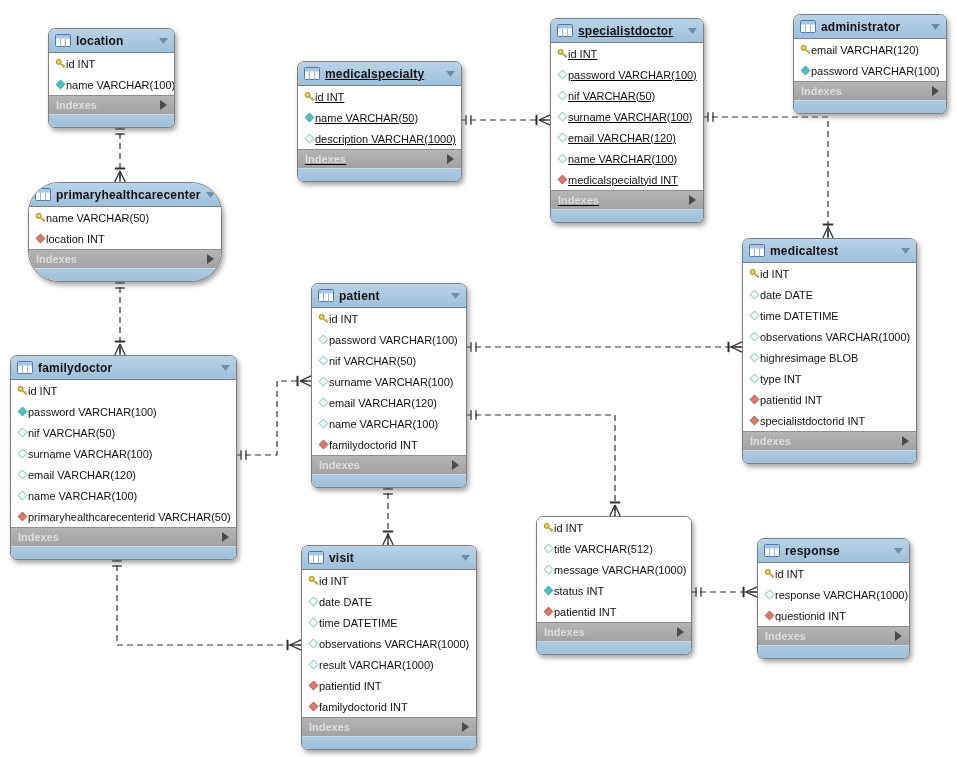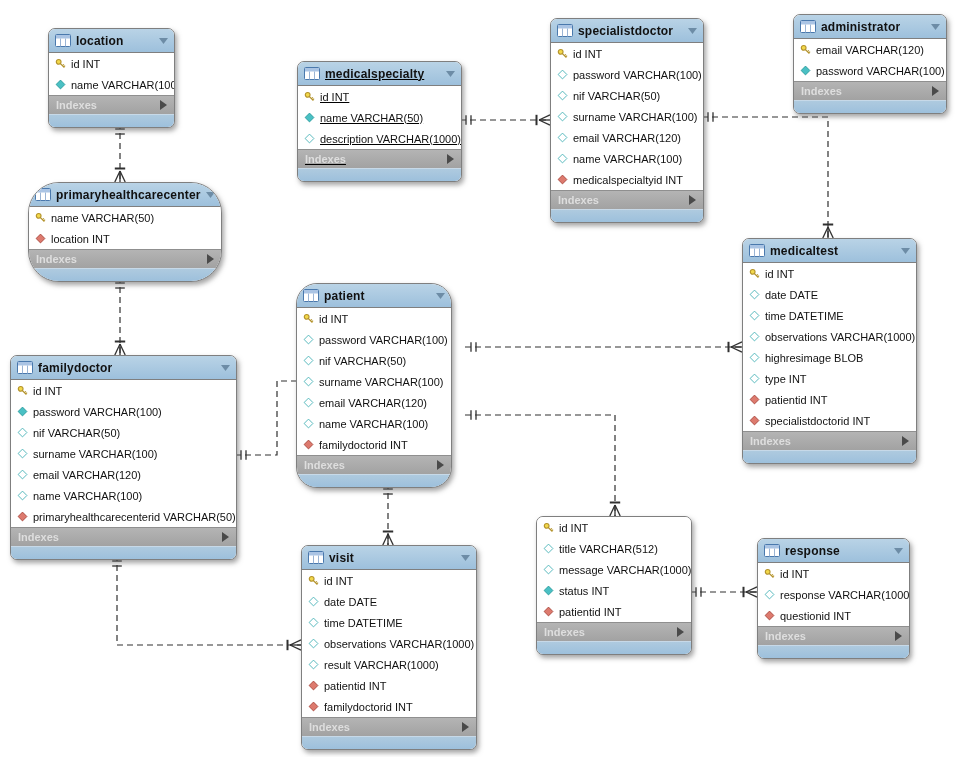--- a/index.html
+++ b/index.html
@@ -7,21 +7,21 @@
           font-family:"Liberation Sans", sans-serif;}
   #wires{position:absolute;left:0;top:0;width:957px;height:757px;}
   .tbl{position:absolute;border:1px solid #7f7f7f;border-radius:7px;overflow:hidden;
        background:#ffffff;box-shadow:2px 3px 5px rgba(90,90,90,0.55);}
   .tbl-header{display:flex;align-items:center;height:23px;padding:0 6px;gap:5px;
        background:linear-gradient(#b9d3e6,#9dc0dc);border-bottom:1px solid #7f7f7f;}
   .tbl-name{flex:1;font-size:12px;font-weight:bold;color:#111;white-space:nowrap;letter-spacing:.2px;}
   .hdr-icon{width:16px;height:13px;flex:0 0 auto;}
   .collapse{width:9px;height:6px;flex:0 0 auto;cursor:pointer;}
   .tbl-body{background:#ffffff;}
-  .col-row{height:21px;display:flex;align-items:center;padding:0 6px;gap:5px;text-align:center;}
+  .col-row{height:21px;display:flex;align-items:center;padding:0 6px;text-align:center;}
   .col-icon{width:11px;height:11px;flex:0 0 auto;}
   .col-text{font-size:11px;color:#111;white-space:nowrap;}
   .idx-bar{height:18px;display:flex;align-items:center;padding:0 7px;
        background:linear-gradient(#b4b4b4,#a2a2a2);border-top:1px solid #8f8f8f;cursor:pointer;}
   .idx-label{flex:1;font-size:11px;font-weight:bold;color:#dedede;}
   .idx-arrow{width:7px;height:10px;flex:0 0 auto;}
   .strip{height:12px;background:linear-gradient(#aecadf,#9dc0dc);border-top:1px solid #c7d9e8;}
 </style>
 </head>
 <body>
@@ -190,21 +190,21 @@
         </div>
       </div>
       <div class="idx-bar">
         <span class="idx-label">Indexes</span>
         <svg viewBox="0 0 7 10" class="idx-arrow">
           <polygon points="0,0 7,5 0,10" fill="#4a4a4a"></polygon>
         </svg>
       </div>
       <div class="strip"></div>
     </div>
-    <div class="tbl" style="left: 550px; top: 18px; width: 152px;">
+    <div class="tbl" style="left: 550px; top: 18px; width: 152px; text-decoration: underline;">
       <div class="tbl-header">
         <svg viewBox="0 0 16 13" class="hdr-icon">
           <rect x="0.5" y="0.5" width="15" height="12" rx="1" fill="#fff" stroke="#4a79ad"></rect>
           <rect x="1" y="1" width="14" height="3.5" fill="#aac4e4"></rect>
           <line x1="5.5" y1="4.5" x2="5.5" y2="12.5" stroke="#9ab4d4"></line>
           <line x1="10.5" y1="4.5" x2="10.5" y2="12.5" stroke="#9ab4d4"></line>
         </svg>
         <span class="tbl-name">specialistdoctor</span>
         <svg viewBox="0 0 9 6" class="collapse">
           <polygon points="0,0 9,0 4.5,6" fill="#6d8ca6"></polygon>
@@ -328,21 +328,21 @@
         </div>
       </div>
       <div class="idx-bar">
         <span class="idx-label">Indexes</span>
         <svg viewBox="0 0 7 10" class="idx-arrow">
           <polygon points="0,0 7,5 0,10" fill="#4a4a4a"></polygon>
         </svg>
       </div>
       <div class="strip"></div>
     </div>
-    <div class="tbl" style="left: 296px; top: 283px; width: 154px; border-radius: 21px;">
+    <div class="tbl" style="left: 311px; top: 283px; width: 154px;">
       <div class="tbl-header">
         <svg viewBox="0 0 16 13" class="hdr-icon">
           <rect x="0.5" y="0.5" width="15" height="12" rx="1" fill="#fff" stroke="#4a79ad"></rect>
           <rect x="1" y="1" width="14" height="3.5" fill="#aac4e4"></rect>
           <line x1="5.5" y1="4.5" x2="5.5" y2="12.5" stroke="#9ab4d4"></line>
           <line x1="10.5" y1="4.5" x2="10.5" y2="12.5" stroke="#9ab4d4"></line>
         </svg>
         <span class="tbl-name">patient</span>
         <svg viewBox="0 0 9 6" class="collapse">
           <polygon points="0,0 9,0 4.5,6" fill="#6d8ca6"></polygon>

